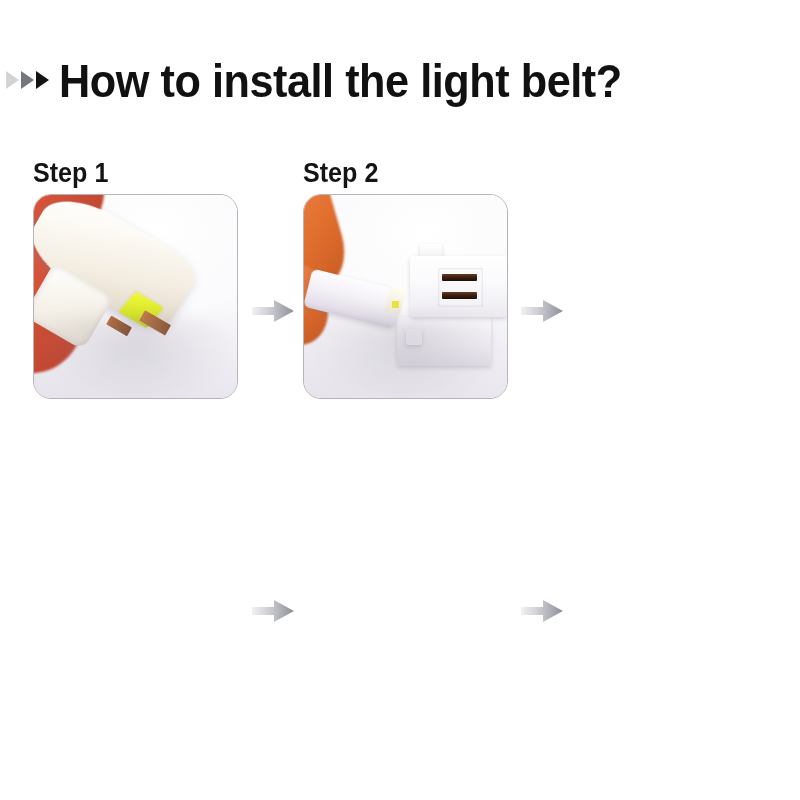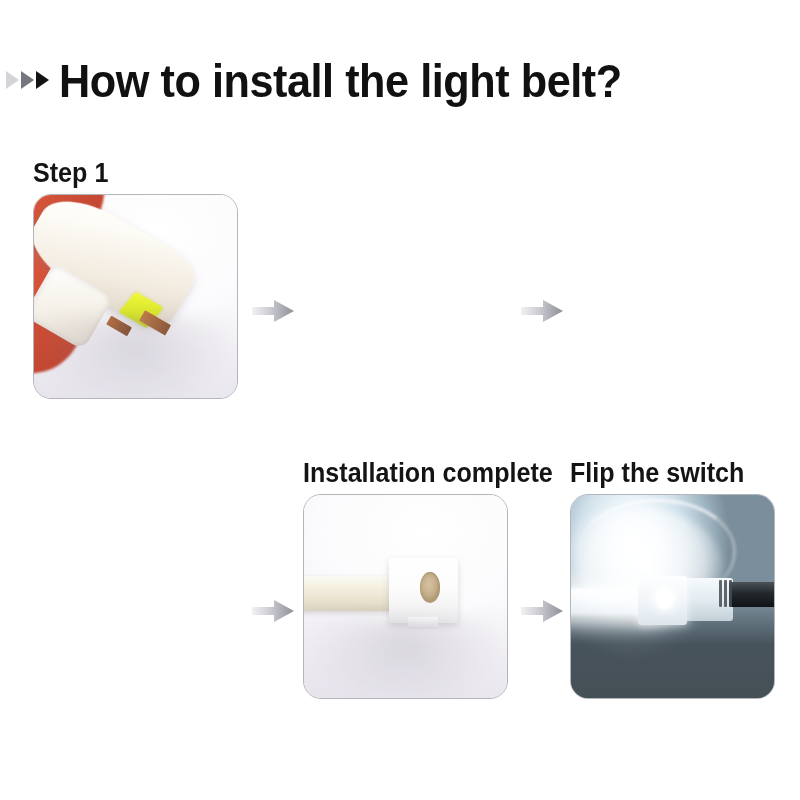--- a/index.html
+++ b/index.html
@@ -510,71 +510,60 @@
           <linearGradient id="ag1" x1="0" y1="0" x2="1" y2="0">
             <stop offset="0%" stop-color="#f2f2f4"></stop>
             <stop offset="45%" stop-color="#c9c9d0"></stop>
             <stop offset="100%" stop-color="#8e8e97"></stop>
           </linearGradient>
         </defs>
         <path d="M0 9 H22 V2 L42 13 L22 24 V17 H0 Z" fill="url(#ag1)"></path>
       </svg>
     </div>
 
+    <div class="cell c1">
+      <div class="step-label">Step 2</div>
+      <div class="panel">
+        <div class="scene">
+          <div class="bg-studio"></div>
+          <div class="finger s2-hand"></div>
+          <div class="finger s2-hand2"></div>
+          <div class="conn s2-conn-lower"></div>
+          <div class="conn s2-lower-notch"></div>
+          <div class="strip s2-strip"></div>
+          <div class="s2-striptip"></div>
+          <div class="s2-dot"></div>
+          <div class="conn s2-conn-tab"></div>
+          <div class="conn s2-conn-upper"></div>
+          <div class="s2-socket"></div>
+          <div class="pin s2-pin1"></div>
+          <div class="pin s2-pin2"></div>
+          <div class="bg-shadow"></div>
+        </div>
+      </div>
+    </div>
 
     <div class="sep-arrow s1">
       <svg viewBox="0 0 42 26" aria-hidden="true">
         <path d="M0 9 H22 V2 L42 13 L22 24 V17 H0 Z" fill="url(#ag1)"></path>
       </svg>
     </div>
 
   </div>
 
   <div class="row">
 
 
     <div class="sep-arrow s0">
       <svg viewBox="0 0 42 26" aria-hidden="true">
         <path d="M0 9 H22 V2 L42 13 L22 24 V17 H0 Z" fill="url(#ag1)"></path>
       </svg>
     </div>
 
-    <div class="cell c1">
-      <div class="step-label">Installation complete</div>
-      <div class="panel">
-        <div class="scene">
-          <div class="bg-studio"></div>
-          <div class="strip s5-strip"></div>
-          <div class="conn s5-conn"></div>
-          <div class="s5-hole"></div>
-          <div class="s5-foot"></div>
-          <div class="bg-shadow"></div>
-        </div>
-      </div>
-    </div>
 
     <div class="sep-arrow s1">
       <svg viewBox="0 0 42 26" aria-hidden="true">
         <path d="M0 9 H22 V2 L42 13 L22 24 V17 H0 Z" fill="url(#ag1)"></path>
       </svg>
     </div>
 
-    <div class="cell c2">
-      <div class="step-label">Flip the switch</div>
-      <div class="panel">
-        <div class="scene">
-          <div class="s6-bg"></div>
-          <div class="s6-glowband"></div>
-          <div class="s6-arcline"></div>
-          <div class="s6-dark"></div>
-          <div class="s6-strip"></div>
-          <div class="s6-plug"></div>
-          <div class="s6-conn"></div>
-          <div class="s6-hole"></div>
-          <div class="s6-cable"></div>
-          <div class="s6-rib1"></div>
-          <div class="s6-rib2"></div>
-          <div class="s6-rib3"></div>
-        </div>
-      </div>
-    </div>
   </div>
 </div>
 
 </body></html>

